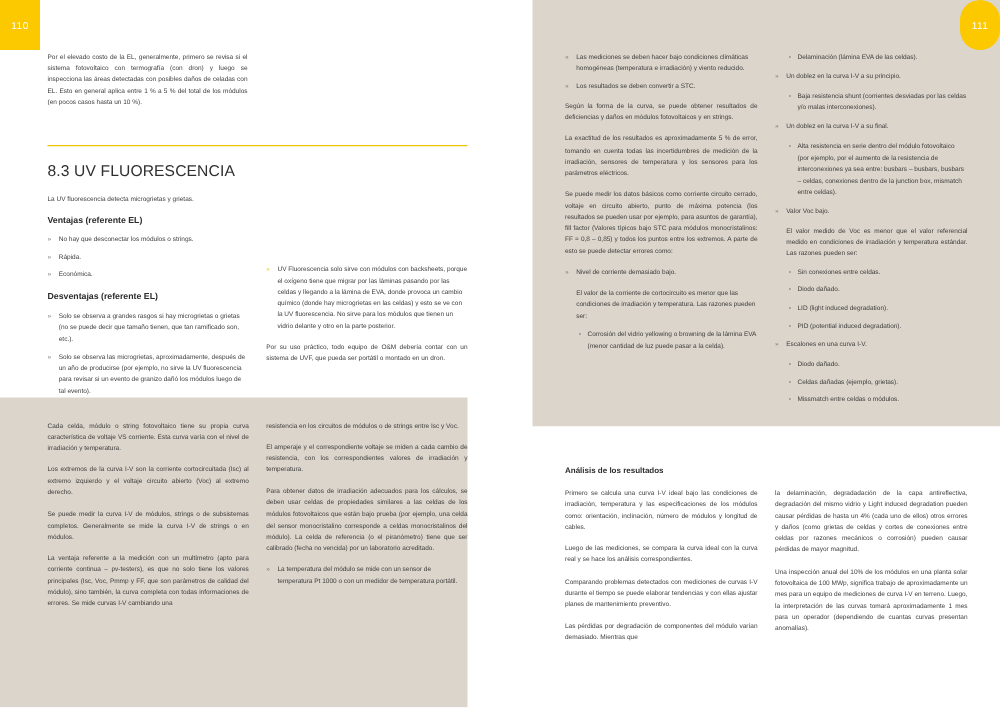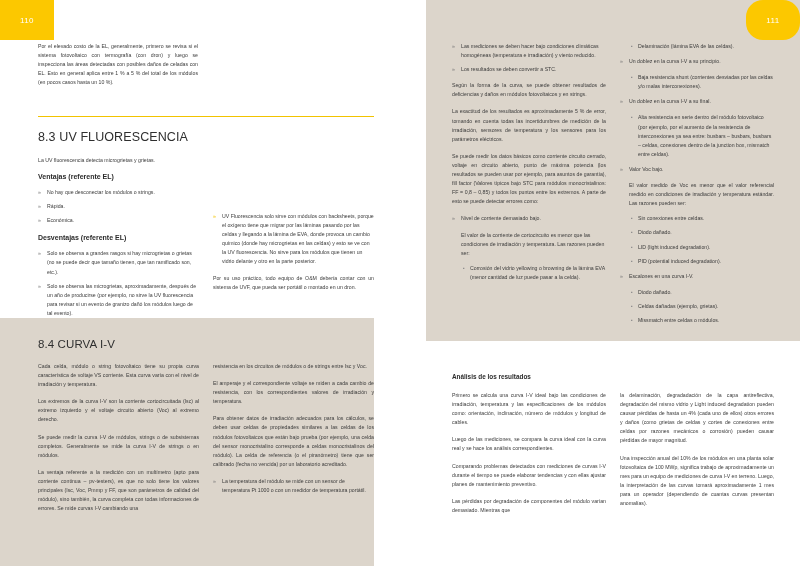--- a/index.html
+++ b/index.html
@@ -26,21 +26,21 @@
     position: absolute; left: 0; top: 318px; width: 374px; height: 248px;
     background: #dcd5cb;
   }
   .beige-right {
     position: absolute; left: 26px; top: 0; width: 374px; height: 341px;
     background: #dcd5cb;
   }
 
   
   .folio {
-    position: absolute; width: 54px; height: 40px;
+    position: absolute; width: 32px; height: 40px;
     background: #fcc800;
     display: flex; align-items: center; justify-content: center;
   }
   .folio-left  { left: 0;   top: 0; }
   .folio-right { right: 0;  top: 0; border-radius: 17px; }
   .folio span {
     color: #ffffff; font-size: 8px; letter-spacing: .4px;
   }
 
   
@@ -144,21 +144,20 @@
           <div style="height:56px;"></div>
           <ul class="bl gold">
             <li><span class="mk">»</span><span>UV Fluorescencia solo sirve con módulos con backsheets, porque el oxígeno tiene que migrar por las láminas pasando por las celdas y llegando a la lámina de EVA, donde provoca un cambio químico (donde hay microgrietas en las celdas) y esto se ve con la UV fluorescencia. No sirve para los módulos que tienen un vidrio delante y otro en la parte posterior.</span></li>
           </ul>
           <p class="body" style="margin-top:5px;">Por su uso práctico, todo equipo de O&amp;M debería contar con un sistema de UVF, que pueda ser portátil o montado en un dron.</p>
         </div>
       </div>
     </div>
 
     <div class="content" style="top:337px;">
-      <h2 class="section" style="font-size:11.5px; margin-bottom:11px;">8.4 CURVA I-V</h2>
       <div class="cols">
         <div class="col">
           <p class="body">Cada celda, módulo o string fotovoltaico tiene su propia curva característica de voltaje VS corriente. Esta curva varía con el nivel de irradiación y temperatura.</p>
           <p class="body">Los extremos de la curva I-V son la corriente cortocircuitada (Isc) al extremo izquierdo y el voltaje circuito abierto (Voc) al extremo derecho.</p>
           <p class="body">Se puede medir la curva I-V de módulos, strings o de subsistemas completos. Generalmente se mide la curva I-V de strings o en módulos.</p>
           <p class="body">La ventaja referente a la medición con un multímetro (apto para corriente continua – pv-testers), es que no solo tiene los valores principales (Isc, Voc, Pmmp y FF, que son parámetros de calidad del módulo), sino también, la curva completa con todas informaciones de errores. Se mide curvas I-V cambiando una</p>
         </div>
         <div class="col">
           <p class="body">resistencia en los circuitos de módulos o de strings entre Isc y Voc.</p>
           <p class="body">El amperaje y el correspondiente voltaje se miden a cada cambio de resistencia, con los correspondientes valores de irradiación y temperatura.</p>

